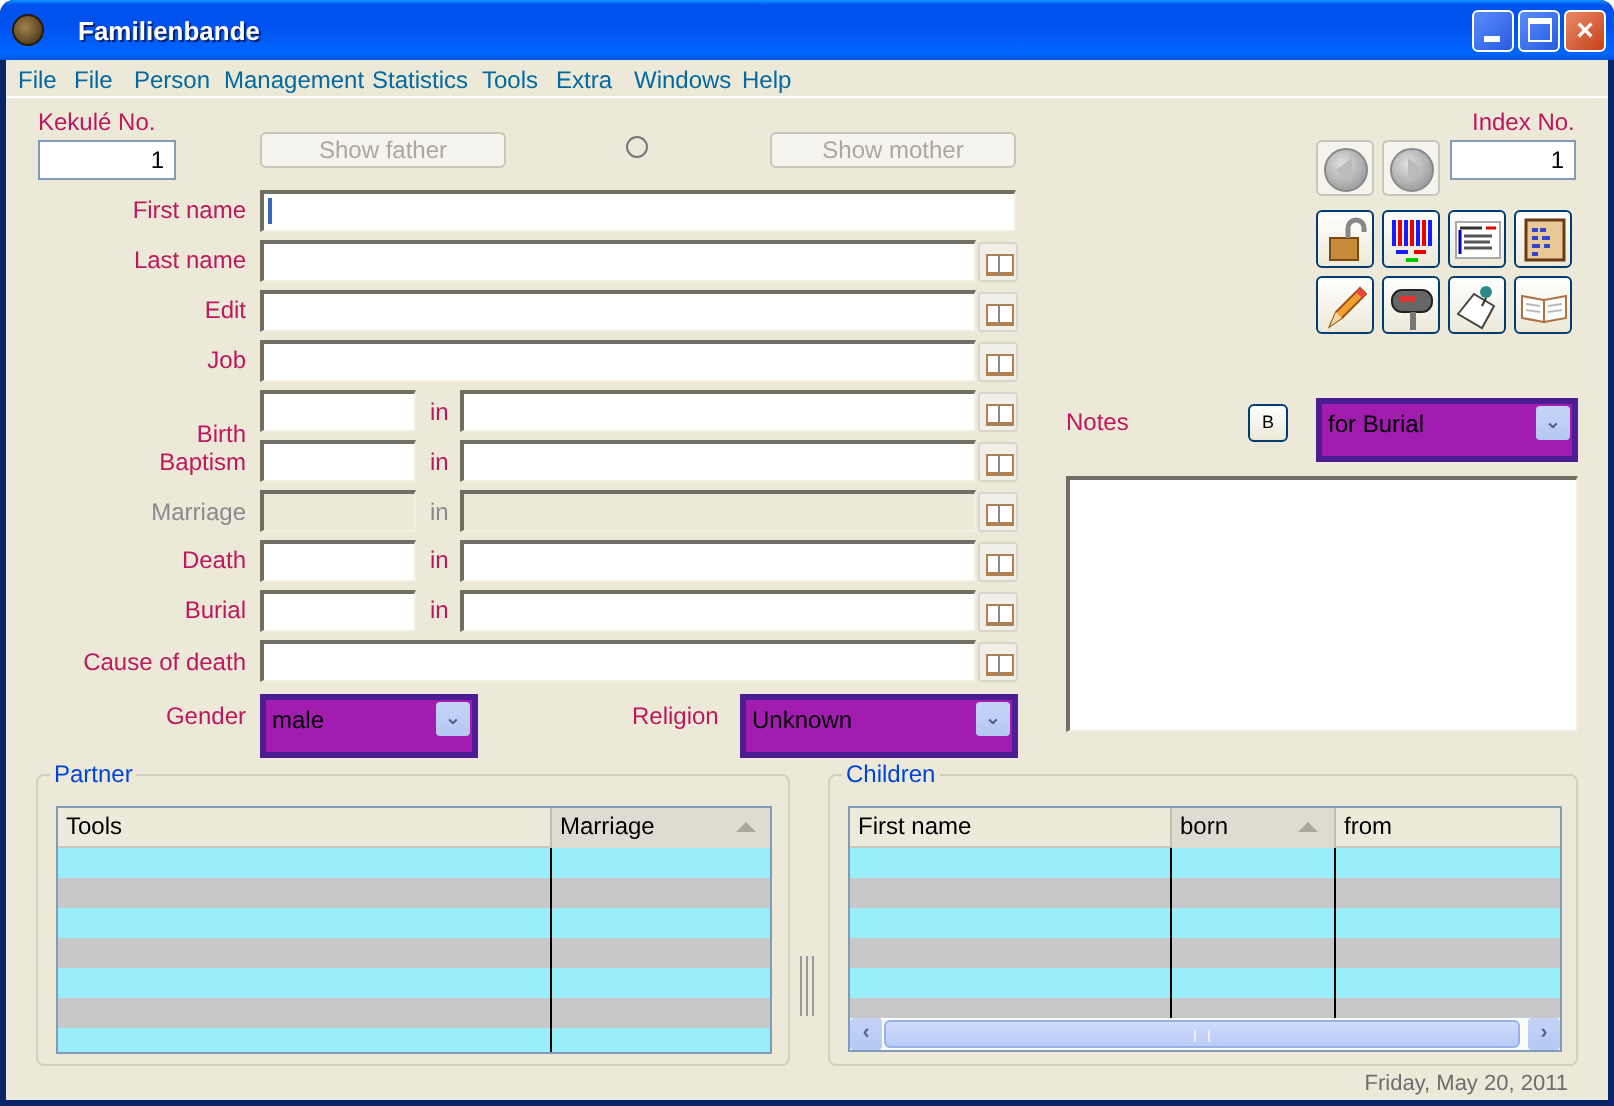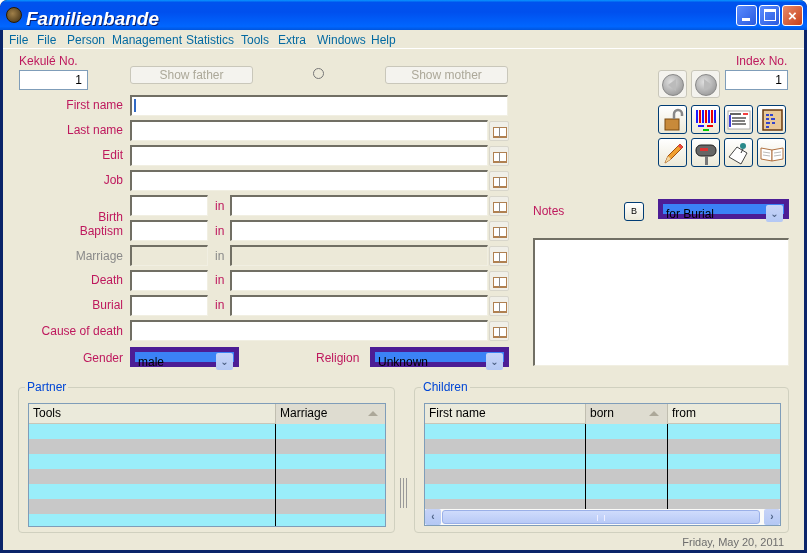--- a/index.html
+++ b/index.html
@@ -1,20 +1,20 @@
 <!DOCTYPE html>
 <html><head>
 <meta charset="utf-8">
 <style>
   * { box-sizing: border-box; margin: 0; padding: 0; }
   body { width: 807px; height: 553px; overflow: hidden; background: #fff; font-family: "Liberation Sans", "DejaVu Sans", sans-serif; font-size: 12px; }
   .window { position: absolute; left: 0; top: 0; width: 807px; height: 553px; background: #0a246a; border-radius: 7px 7px 0 0; overflow: hidden; }
   .titlebar { position: absolute; left: 0; top: 0; width: 807px; height: 30px; background: linear-gradient(to bottom, #0997ff 0%, #0053ee 8%, #0050ee 40%, #0066ff 88%, #0055dd 100%); border-radius: 7px 7px 0 0; }
   .titlebar .app-icon { position: absolute; left: 6px; top: 7px; width: 16px; height: 16px; border-radius: 50%; background: radial-gradient(circle at 40% 40%, #a0804a, #3a2a10); border: 1px solid #2a1a00; }
-  .titlebar .title { position: absolute; left: 26px; top: 8px; color: #fff; font-weight: bold; font-size: 19px; text-shadow: 1px 1px 0 #0a1f6e; font-style: italic; }
+  .titlebar .title { position: absolute; left: 39px; top: 8px; color: #fff; font-weight: bold; font-size: 13px; text-shadow: 1px 1px 0 #0a1f6e; }
   .tb-btn { position: absolute; top: 5px; width: 21px; height: 21px; border: 1px solid #fff; border-radius: 3px; background: linear-gradient(135deg, #5a8cff, #2a5adf); }
   .tb-btn.close { background: linear-gradient(135deg, #e88a6a, #c8401a); }
   .tb-min { left: 736px; } .tb-max { left: 759px; } .tb-close { left: 782px; }
   .tb-btn .g-min { position: absolute; left: 5px; top: 12px; width: 8px; height: 3px; background: #fff; }
   .tb-btn .g-max { position: absolute; left: 4px; top: 3px; width: 12px; height: 12px; border: 1px solid #fff; border-top-width: 3px; }
   .tb-btn .g-close { position: absolute; left: 0; top: 0; width: 19px; height: 19px; color: #fff; font-weight: bold; font-size: 15px; text-align: center; line-height: 19px; }
   .client { position: absolute; left: 3px; top: 30px; width: 801px; height: 520px; background: #ece9d8; }
   .menubar { position: absolute; left: 0; top: 0; width: 801px; height: 19px; background: #ece9d8; border-bottom: 1px solid #fff; }
   .menubar span { position: absolute; top: 3px; font-size: 12px; color: #0369a1; }
   .lbl { position: absolute; font-size: 12px; color: #be185d; white-space: nowrap; }
@@ -22,21 +22,21 @@
   .lbl.dis { color: #8a8a8a; }
   .inp { position: absolute; height: 20px; background: #fff; border: 1px solid #7f9db9; }
   .inp.sunk { border-top: 2px solid #716f64; border-left: 2px solid #716f64; border-right: 1px solid #f1efe2; border-bottom: 1px solid #f1efe2; }
   .inp.dis { background: #ece9d8; }
   .inp .v { position: absolute; right: 5px; top: 2px; font-size: 12px; }
   .btn-dis { position: absolute; height: 18px; border: 1px solid #c9c7ba; border-radius: 3px; background: #f4f3ee; color: #aca899; font-size: 12px; text-align: center; line-height: 16px; }
   .radio { position: absolute; width: 11px; height: 11px; border: 1px solid #777; border-radius: 50%; background: transparent; }
   .book-btn { position: absolute; width: 20px; height: 20px; background: #f0efe8; border: 1px solid #d8d6cb; border-radius: 2px; }
   .book-btn::before { content: ""; position: absolute; left: 3px; top: 5px; width: 6px; height: 8px; background: #fff; border: 1px solid #b08050; border-right: none; border-bottom: 2px solid #b08050; }
   .book-btn::after { content: ""; position: absolute; left: 9px; top: 5px; width: 6px; height: 8px; background: #fff; border: 1px solid #b08050; border-left: 1px solid #888; border-bottom: 2px solid #b08050; }
-  .select { position: absolute; height: 20px; background: #3b82f6; border: 5px solid #4c1d95; }
+  .select { position: absolute; height: 32px; background: #a21caf; border: 3px solid #4c1d95; }
   .select .v { position: absolute; left: 3px; top: 3px; font-size: 12px; }
   .select .arr { position: absolute; right: 1px; top: 1px; width: 17px; height: 17px; background: linear-gradient(to bottom, #c6d3f7, #b4c8f4); border-radius: 2px; color: #4d6185; font-size: 10px; text-align: center; line-height: 17px; font-weight: bold; }
   .picture { position: absolute; left: 542px; top: 40px; width: 101px; height: 98px; border: 1px solid #000; background: #ece9d8; }
   .picture span { position: absolute; left: 0; top: 41px; width: 100%; text-align: center; font-size: 12px; }
   .nav-btn { position: absolute; width: 29px; height: 28px; border: 1px solid #c9c7ba; border-radius: 3px; background: #f4f3ee; }
   .nav-btn .circle { position: absolute; left: 3px; top: 3px; width: 22px; height: 22px; border-radius: 50%; background: radial-gradient(circle at 40% 35%, #e0e0e0, #8a8a8a); border: 1px solid #888; }
   .nav-btn .tri { position: absolute; top: 8px; width: 0; height: 0; border-top: 6px solid transparent; border-bottom: 6px solid transparent; }
   .nav-btn .tri.l { left: 9px; border-right: 8px solid #bbb; }
   .nav-btn .tri.r { left: 12px; border-left: 8px solid #bbb; }
   .tool-btn { position: absolute; width: 29px; height: 29px; border: 1px solid #003c74; border-radius: 3px; background: linear-gradient(to bottom, #fff, #ece9d8); overflow: hidden; }

